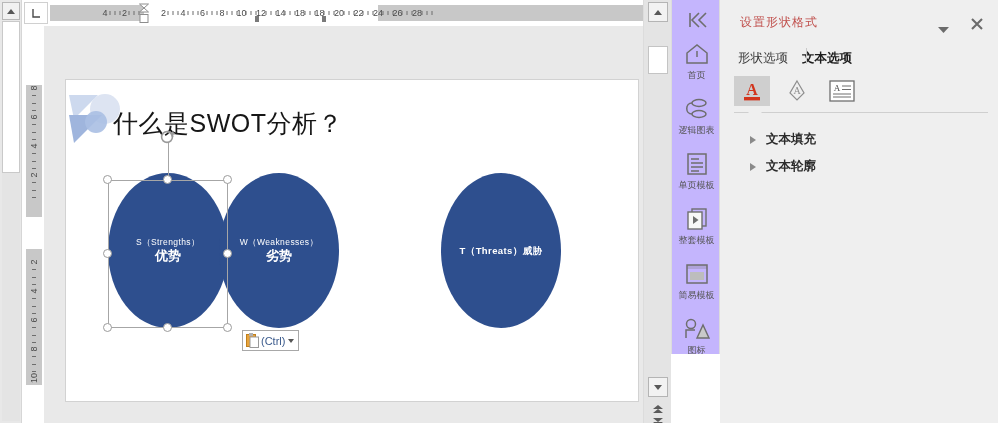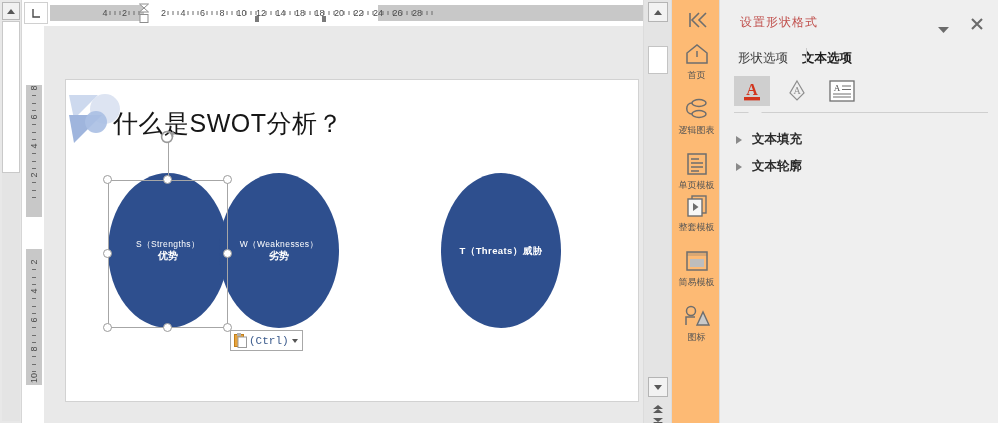--- a/index.html
+++ b/index.html
@@ -101,21 +101,21 @@
   .logo { position: absolute; left: 2px; top: 13px; width: 62px; height: 55px; }
 
   
   .circle {
     position: absolute; border-radius: 50%;
     display: flex; flex-direction: column;
     align-items: center; justify-content: center;
     color: #ffffff; text-align: center; line-height: 1.25;
   }
   .circle .ln1 { font-size: 8.5px; letter-spacing: 0.4px; white-space: nowrap; }
-  .circle .ln2 { font-size: 10px; font-weight: bold; white-space: nowrap; }
+  .circle .ln2 { font-size: 13px; font-weight: bold; white-space: nowrap; }
   .circle.single { }
   .circle.single .ln1 { font-size: 9.5px; font-weight: bold; }
 
   
   .selbox {
     position: absolute; border: 1px solid #a6a6a6; background: transparent;
   }
   .handle {
     position: absolute; width: 9px; height: 9px; border-radius: 50%;
     background: #ffffff; border: 1px solid #9b9b9b;
@@ -151,22 +151,22 @@
   }
   .vscroll .thumb {
     position: absolute; left: 4px; top: 46px; width: 20px; height: 28px;
     background: #ffffff; border: 1px solid #c4c4c4;
   }
   .arrow-up   { width:0;height:0;border-left:4px solid transparent;border-right:4px solid transparent;border-bottom:5px solid #585858; }
   .arrow-down { width:0;height:0;border-left:4px solid transparent;border-right:4px solid transparent;border-top:5px solid #585858; }
 
   
   .rail {
-    position: absolute; top: 0; right: 278px; width: 49px; height: 423px;
-    background: #fdba74; border-left: 1px solid #dcdcdc; border-right: 1px solid #dcdcdc;
+    position: absolute; top: 0; right: 278px; width: 49px; height: 354px;
+    background: #c4b5fd; border-left: 1px solid #dcdcdc; border-right: 1px solid #dcdcdc;
     overflow: hidden;
   }
   .rail-item {
     width: 49px; display: flex; flex-direction: column;
     align-items: center; justify-content: flex-start;
   }
   .rail-item .ico { height: 28px; display:flex; align-items:center; justify-content:center; }
   .rail-item .lbl { font-size: 9px; color: #555555; margin-top: 1px; white-space: nowrap; }
   .rail-collapse { height: 40px; display: flex; align-items: center; justify-content: center; }
 
@@ -196,21 +196,21 @@
   .fmt-icon.sel { background: #cfcfcf; }
   .tri-pointer {
     position: absolute; left: 28px; top: 106px;
     width: 0; height: 0;
     border-left: 7px solid transparent; border-right: 7px solid transparent;
     border-bottom: 7px solid #efefef; z-index: 3;
   }
   .pane-sep { position: absolute; left: 14px; right: 10px; top: 112px; height: 1px; background: #cfcfcf; }
 
   .pane-section {
-    position: absolute; left: 16px; display: flex; align-items: center; gap: 10px;
+    position: absolute; left: 30px; display: flex; align-items: center; gap: 10px;
   }
   .pane-section .sec-tri {
     width: 0; height: 0; border-top: 4.5px solid transparent;
     border-bottom: 4.5px solid transparent; border-left: 6px solid #8a8a8a;
   }
   .pane-section .sec-lbl { font-size: 12.5px; font-weight: bold; color: #2b2b2b; }
 </style>
 </head>
 <body>
 
@@ -390,21 +390,21 @@
       <div class="selbox" style="left:42px;top:100px;width:120px;height:148px;"></div>
       <div class="handle" style="left:42px;top:100px;"></div>
       <div class="handle" style="left:102px;top:100px;"></div>
       <div class="handle" style="left:162px;top:100px;"></div>
       <div class="handle" style="left:42px;top:174px;"></div>
       <div class="handle" style="left:162px;top:174px;"></div>
       <div class="handle" style="left:42px;top:248px;"></div>
       <div class="handle" style="left:102px;top:248px;"></div>
       <div class="handle" style="left:162px;top:248px;"></div>
 
-      <div class="paste-tag" style="left:164px;top:250px;font-family:Liberation Mono, monospace;">
+      <div class="paste-tag" style="left:176px;top:250px;">
         <svg width="13" height="15" viewBox="0 0 13 15">
           <rect x="0.5" y="1.5" width="9" height="12" fill="#e7a33c" stroke="#c07f1c" stroke-width="1"></rect>
           <rect x="3" y="0" width="4" height="3" fill="#b0b0b0"></rect>
           <rect x="4" y="4" width="8.5" height="10.5" fill="#ffffff" stroke="#9a9a9a" stroke-width="1"></rect>
         </svg>
         <span class="ptxt">(Ctrl)</span>
         <span class="parrow"></span>
       </div>
 
     </div>
@@ -453,21 +453,21 @@
         <div class="rail-item" style="margin-bottom: 13px;">
           <span class="ico">
             <svg width="28" height="24" viewBox="0 0 28 24">
               <ellipse cx="16" cy="6" rx="7" ry="3.4" fill="none" stroke="#6e6e6e" stroke-width="1.5"></ellipse>
               <ellipse cx="16" cy="17" rx="7" ry="3.4" fill="none" stroke="#6e6e6e" stroke-width="1.5"></ellipse>
               <path d="M9 6 C2 6 2 17 9 17" fill="none" stroke="#6e6e6e" stroke-width="1.5"></path>
             </svg>
           </span>
           <span class="lbl">逻辑图表</span>
         </div>
-        <div class="rail-item" style="">
+        <div class="rail-item" style="margin-bottom: 13px;">
           <span class="ico">
             <svg width="22" height="24" viewBox="0 0 22 24">
               <rect x="2" y="2" width="18" height="20" fill="none" stroke="#6e6e6e" stroke-width="1.5"></rect>
               <path d="M5 7 H13 M5 11 H17 M5 15 H17 M5 19 H13" stroke="#6e6e6e" stroke-width="1.4"></path>
             </svg>
           </span>
           <span class="lbl">单页模板</span>
         </div>
         <div class="rail-item" style="margin-bottom: 13px;">
           <span class="ico">

